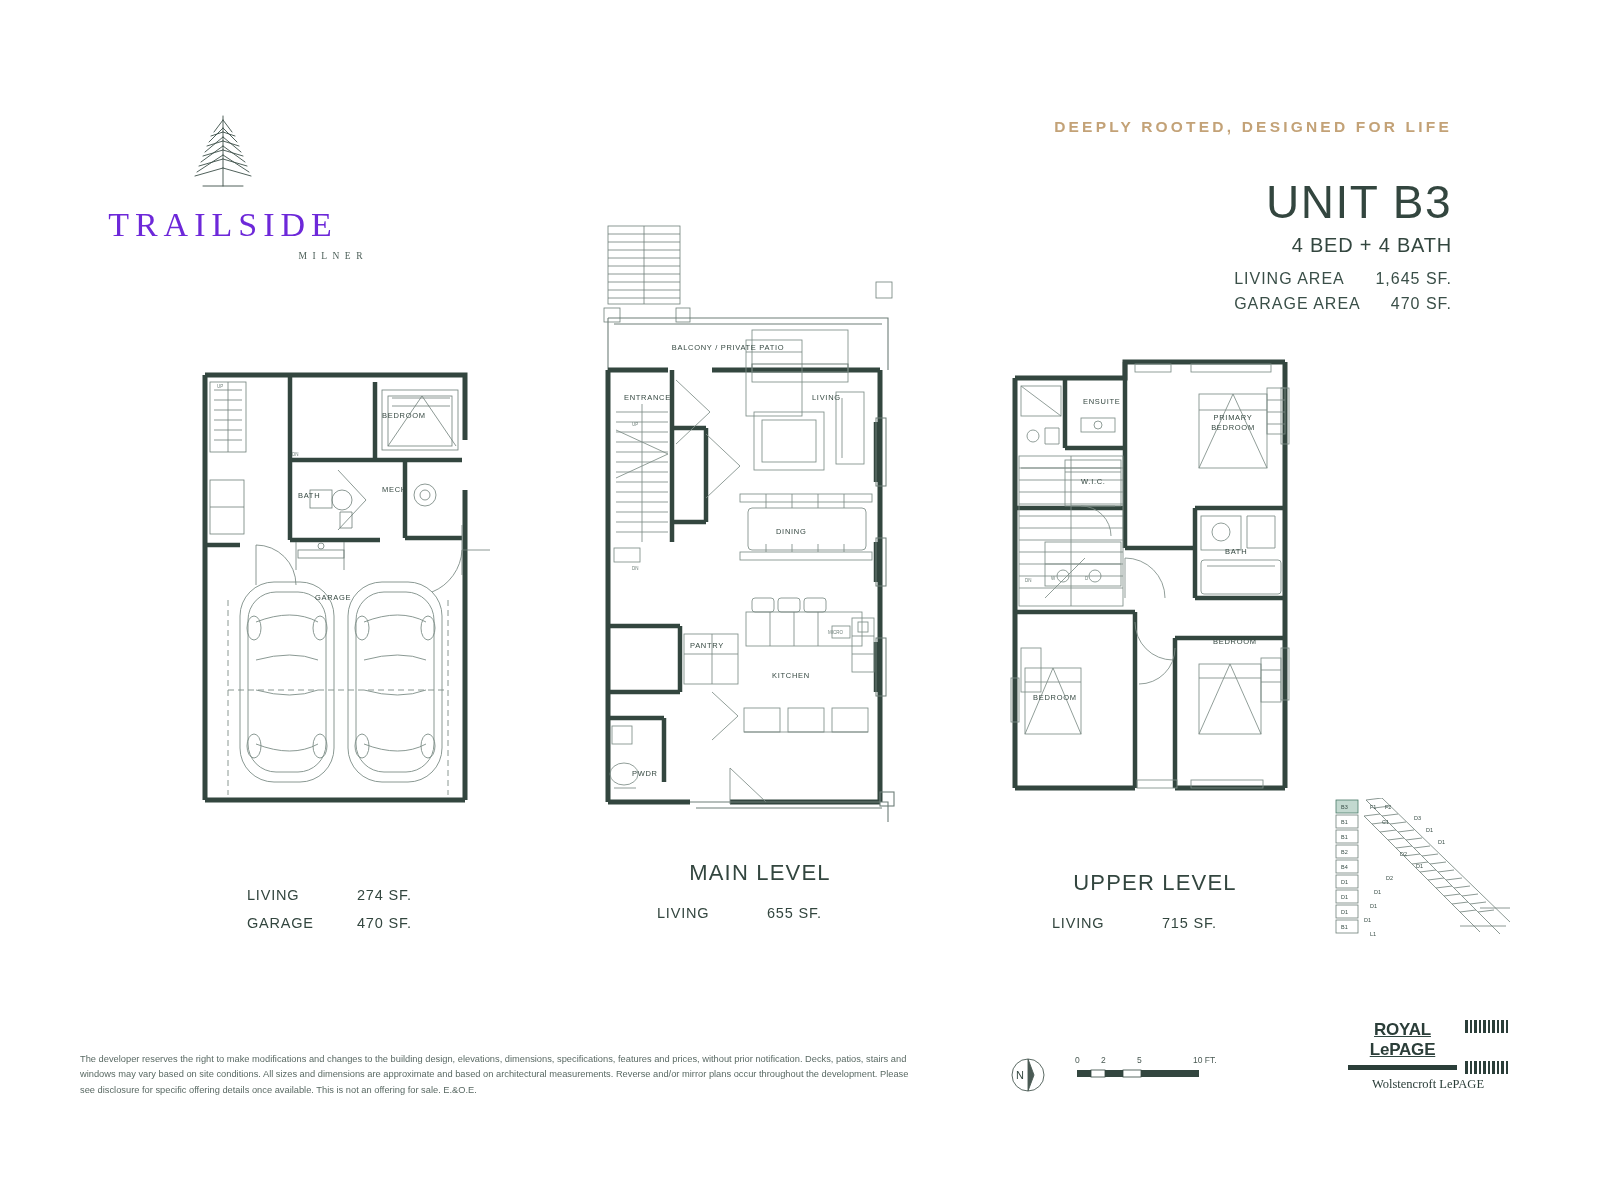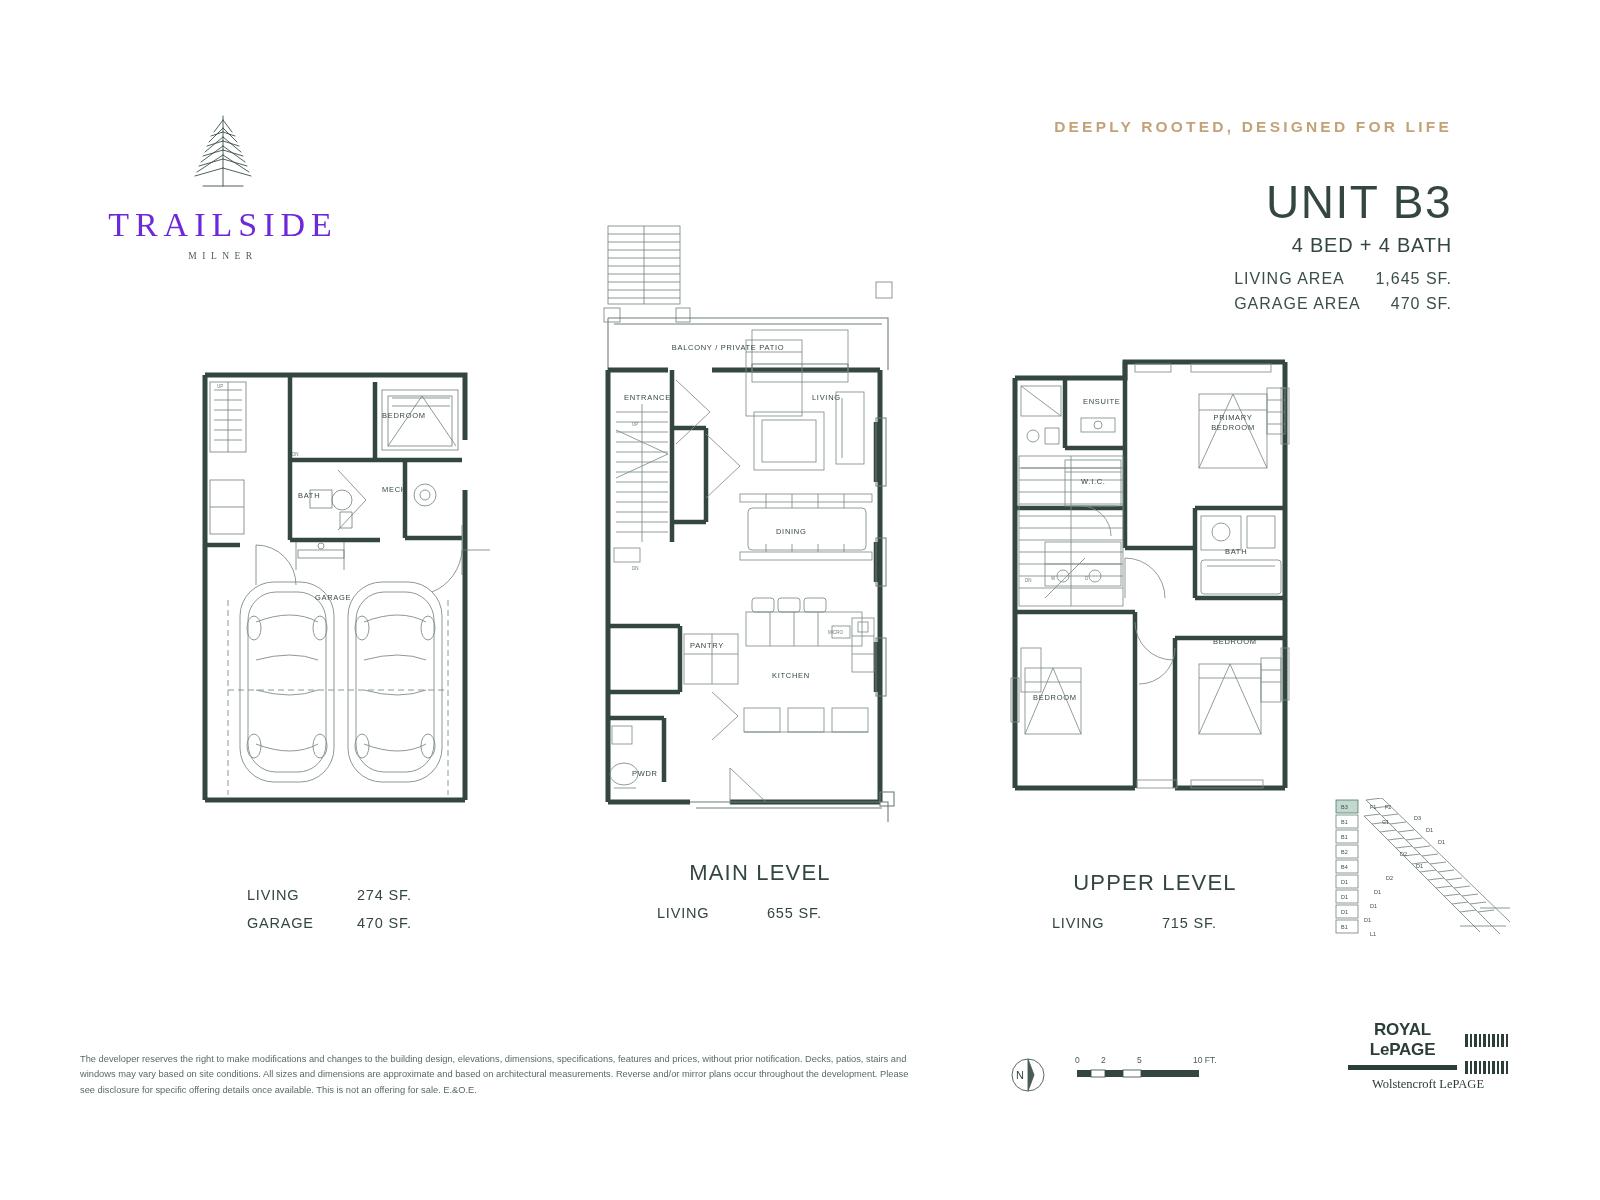--- a/index.html
+++ b/index.html
@@ -35,20 +35,21 @@
     color: #6d28d9;
     font-family: "Liberation Serif", serif;
     font-weight: 400;
   }
   .brand-sub {
     font-size: 9.5px;
     letter-spacing: 5.5px;
     color: #4c5f58;
     margin-top: 7px;
     font-family: "Liberation Serif", serif;
+    text-align: right;
   }
 
   
   .tagline {
     position: absolute;
     right: 148px;
     top: 118px;
     font-size: 15.5px;
     letter-spacing: 3.2px;
     color: #c3a277;
@@ -600,21 +601,21 @@
     <svg width="150" height="14" viewBox="0 0 150 14">
       <rect x="2" y="3" width="14" height="7" fill="#33463f"></rect>
       <rect x="16" y="3" width="14" height="7" fill="#ffffff" stroke="#33463f" stroke-width="0.8"></rect>
       <rect x="30" y="3" width="18" height="7" fill="#33463f"></rect>
       <rect x="48" y="3" width="18" height="7" fill="#ffffff" stroke="#33463f" stroke-width="0.8"></rect>
       <rect x="66" y="3" width="58" height="7" fill="#33463f"></rect>
     </svg>
   </div>
 
   <div class="royal">
-    <div style="display:flex; align-items:center; justify-content:center; gap:8px;">
+    <div style="display:flex; justify-content:center; gap:8px;text-decoration:underline;">
       <div class="rl-name">ROYAL LePAGE</div>
       <div class="rl-bars">
         <i></i>
           <i></i>
           <i></i>
           <i></i>
           <i></i>
           <i></i>
           <i></i>
           <i></i>

